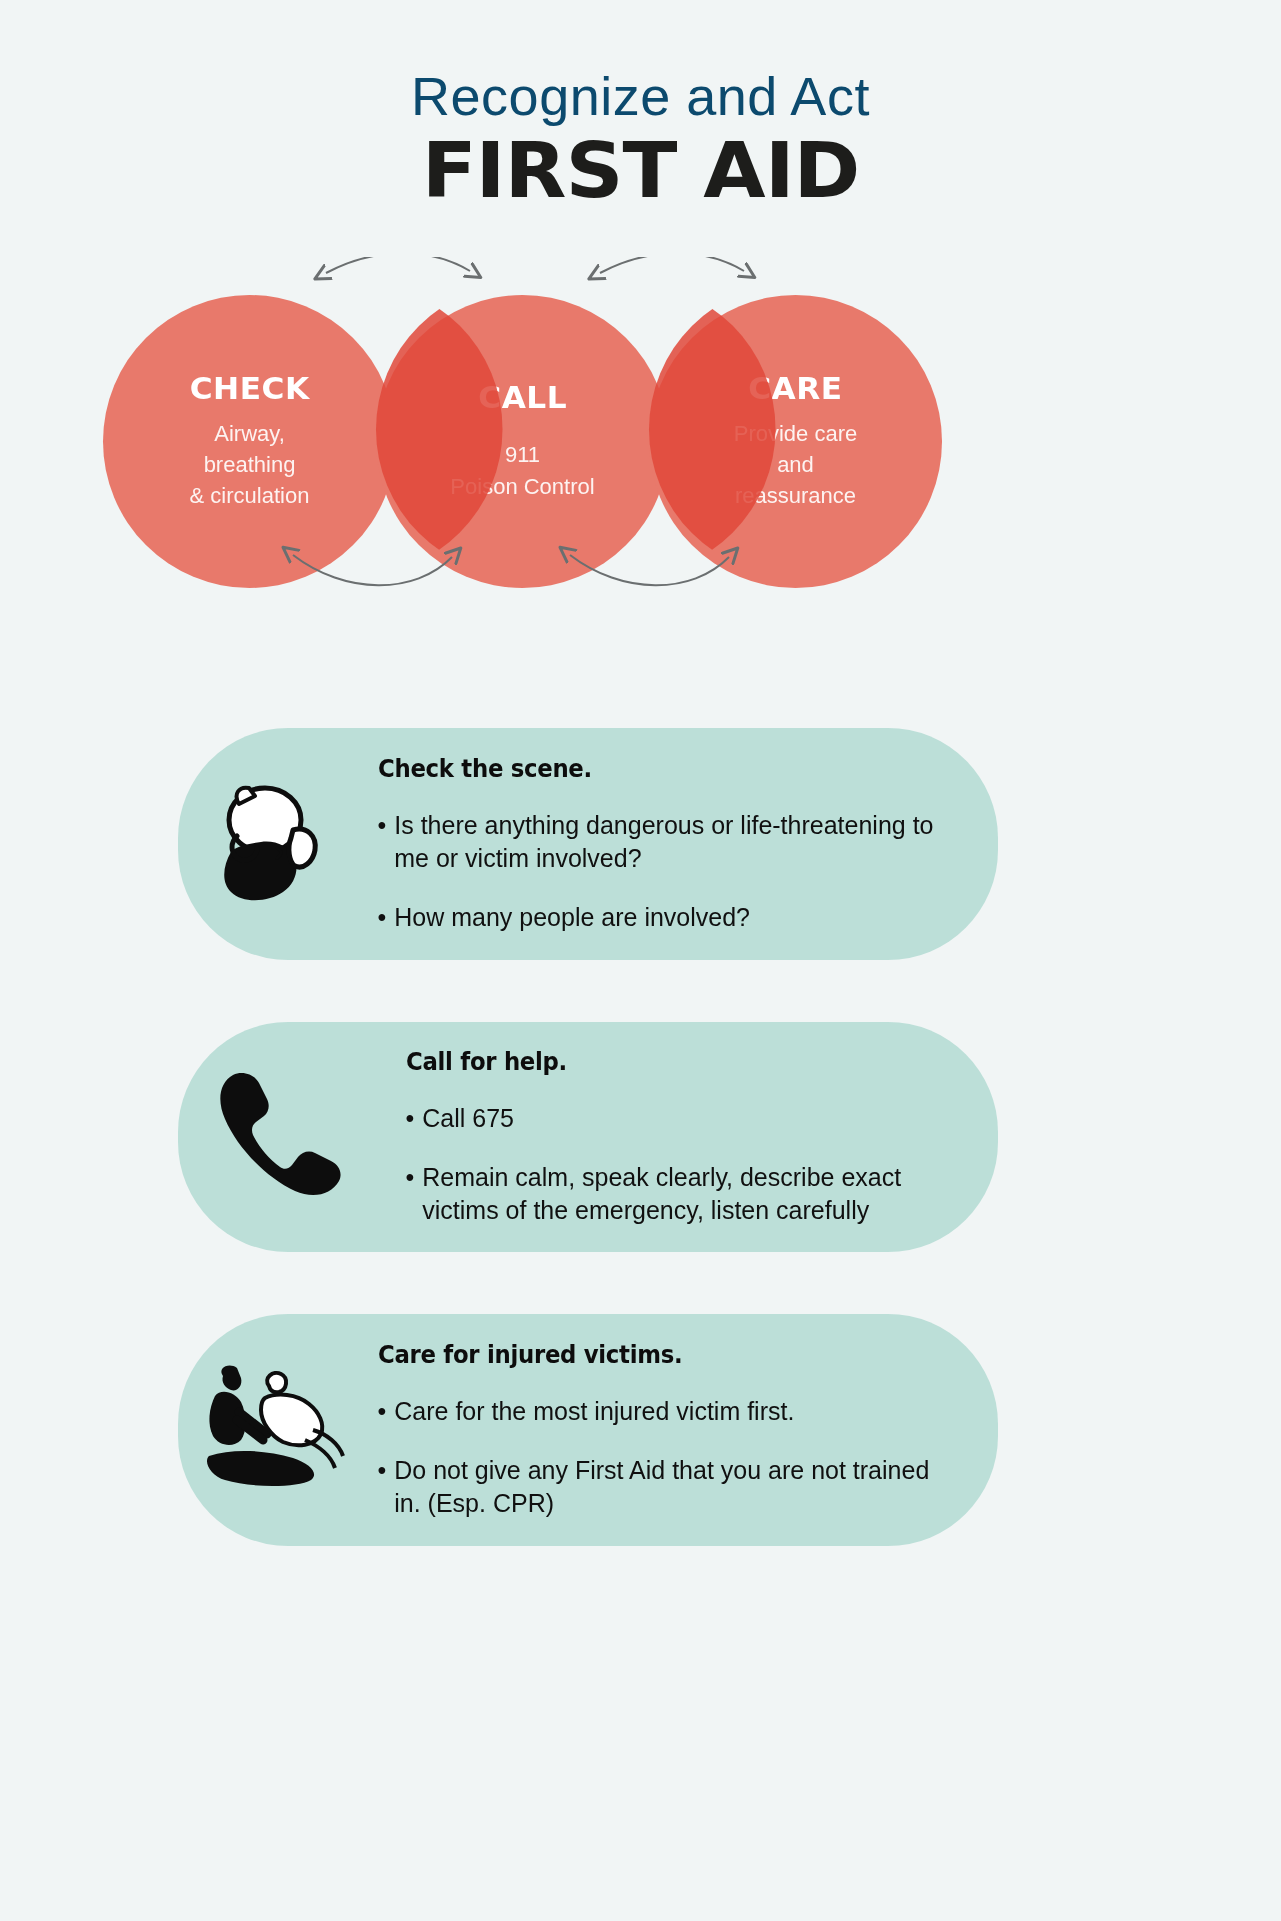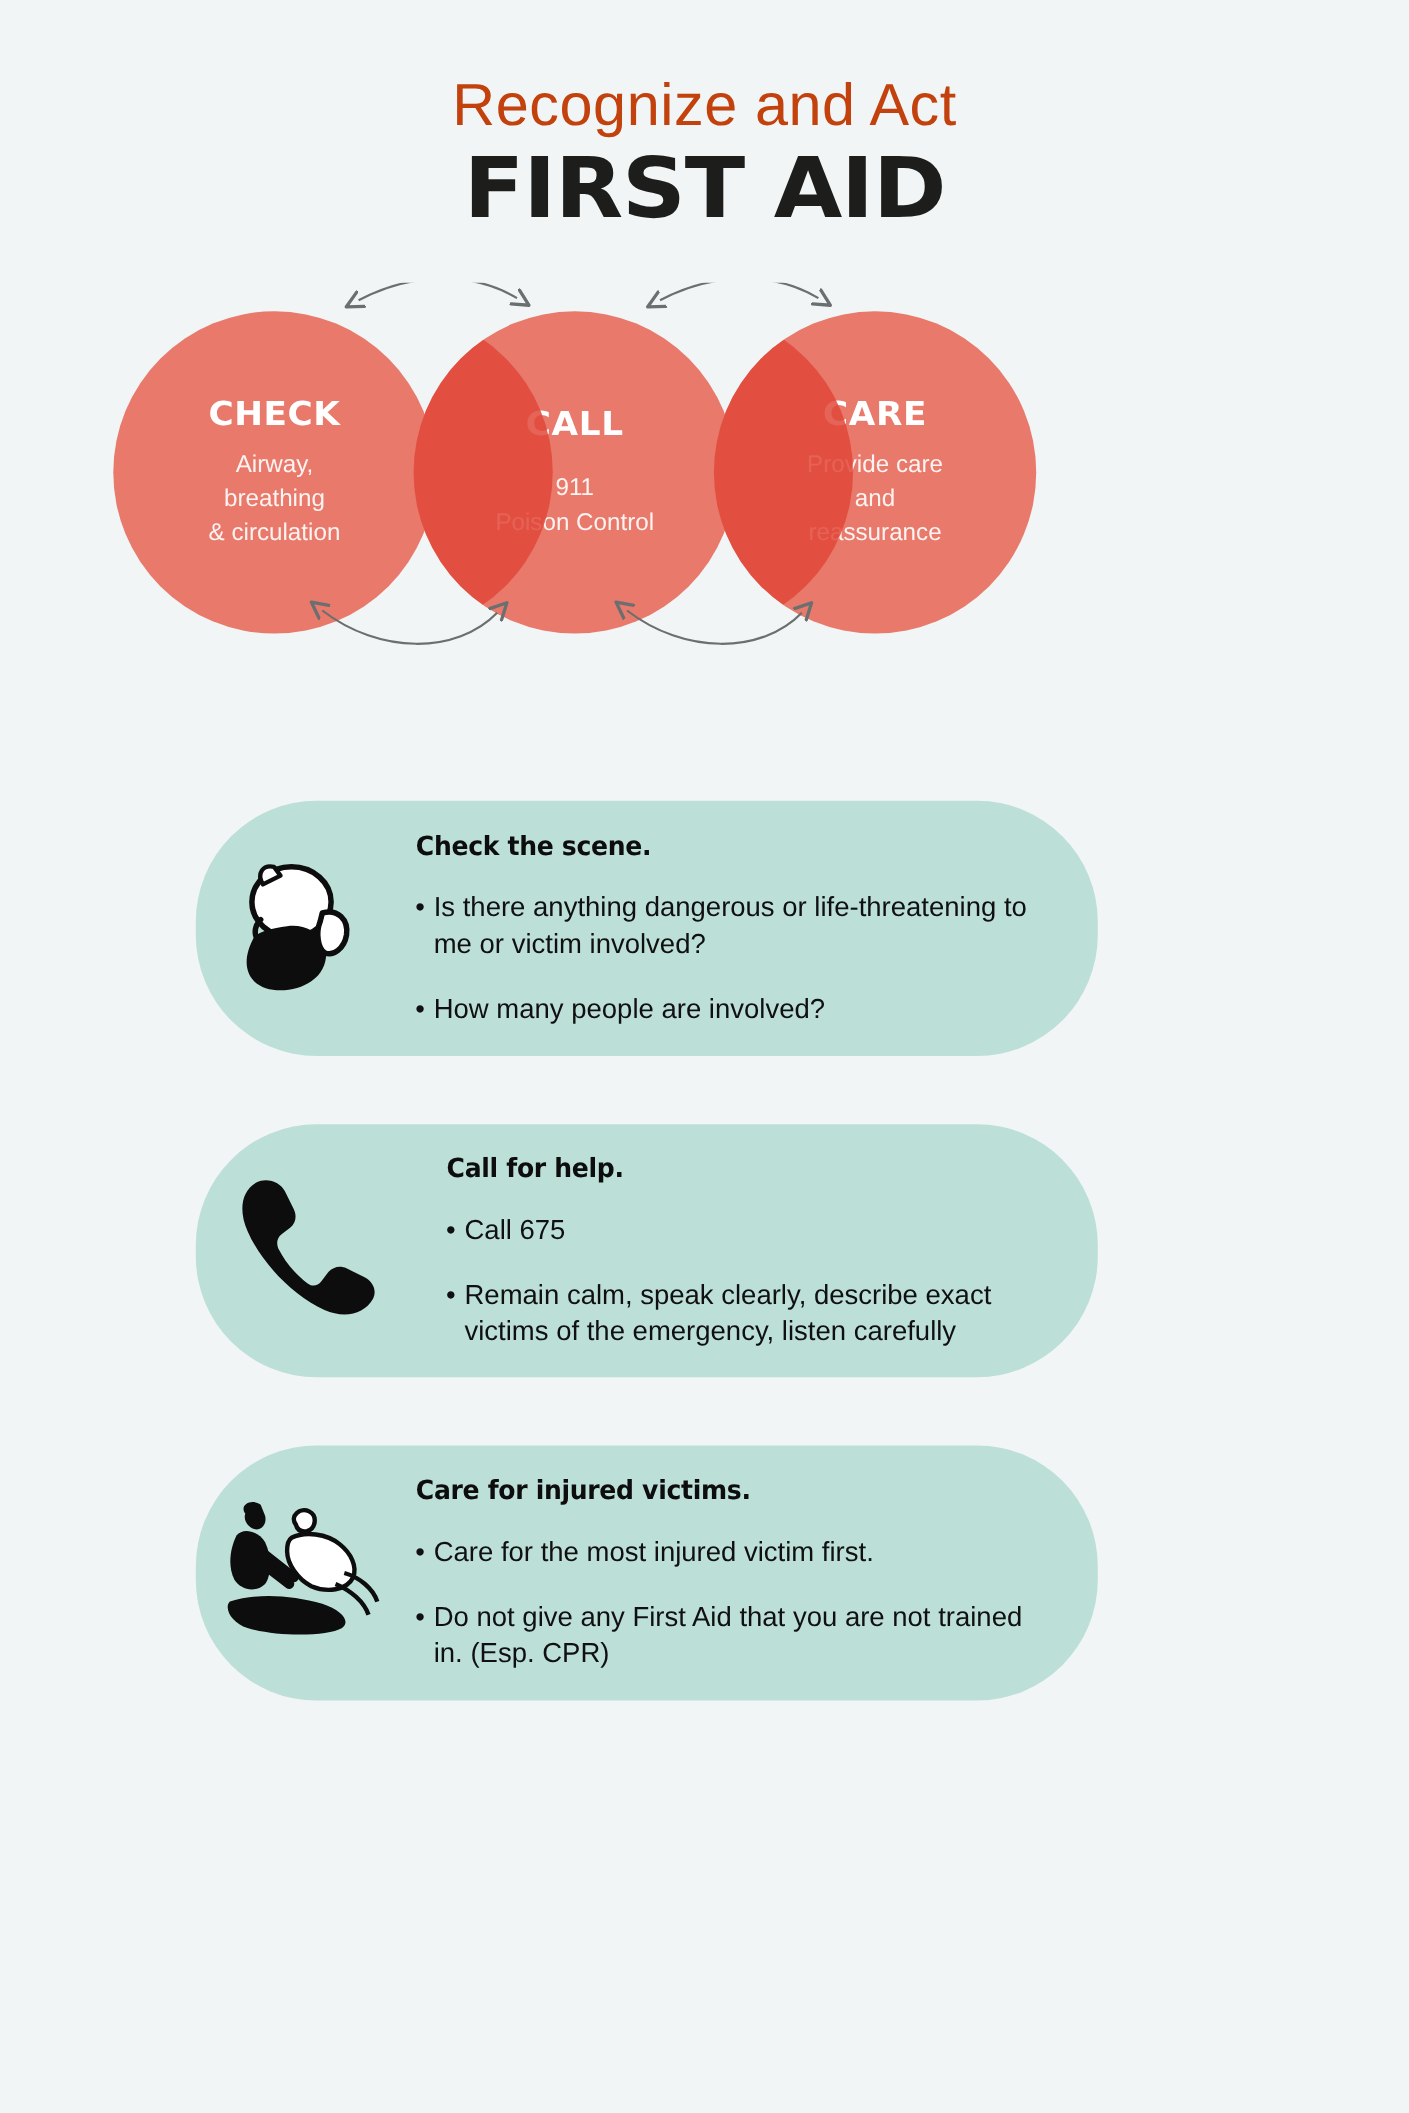--- a/index.html
+++ b/index.html
@@ -10,21 +10,21 @@
     overflow:hidden;
     position:relative;
   }
 
   
   .header{ text-align:center; padding-top:68px; }
   .title-script{
     font-family:"Liberation Sans", sans-serif;
     font-size:54px;
     font-weight:400;
-    color:#c2410c;
+    color:#0c4a6e;
     letter-spacing:0.5px;
     line-height:1.05;
   }
   .title-main{
     font-family:"DejaVu Sans", sans-serif;
     font-size:76px;
     font-weight:700;
     color:#1d1d1b;
     letter-spacing:-1px;
     margin-top:8px;
@@ -42,23 +42,24 @@
   .venn-stage{
     position:absolute;
     left:103px; top:40px;
     width:1075px; height:270px;
   }
   .circle{
     position:absolute;
     width:293px;height:293px;
     border-radius:50%;
     background:#e8796b;
-    top:0;
+    top:12px;
     display:flex;
     flex-direction:column;
+    align-items:center;
     justify-content:center;
     text-align:center;
     color:#ffffff;
     box-sizing:border-box;
   }
   .c1{ left:0px; }
   .c2{ left:273px;gap:12px; }
   .c3{ left:546px; }
   .circle .ctitle{
     font-family:"DejaVu Sans", sans-serif;

